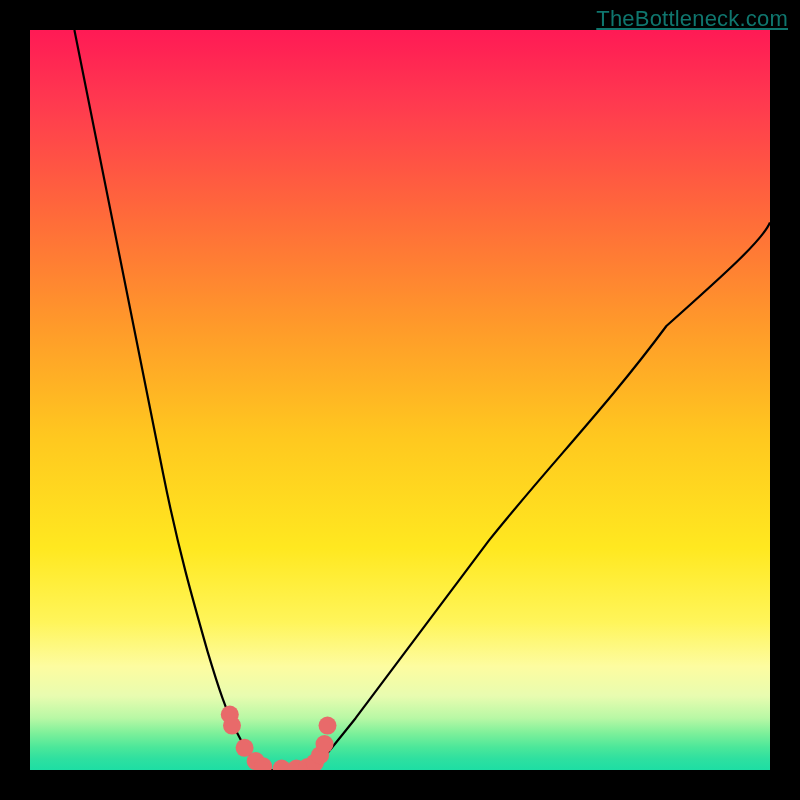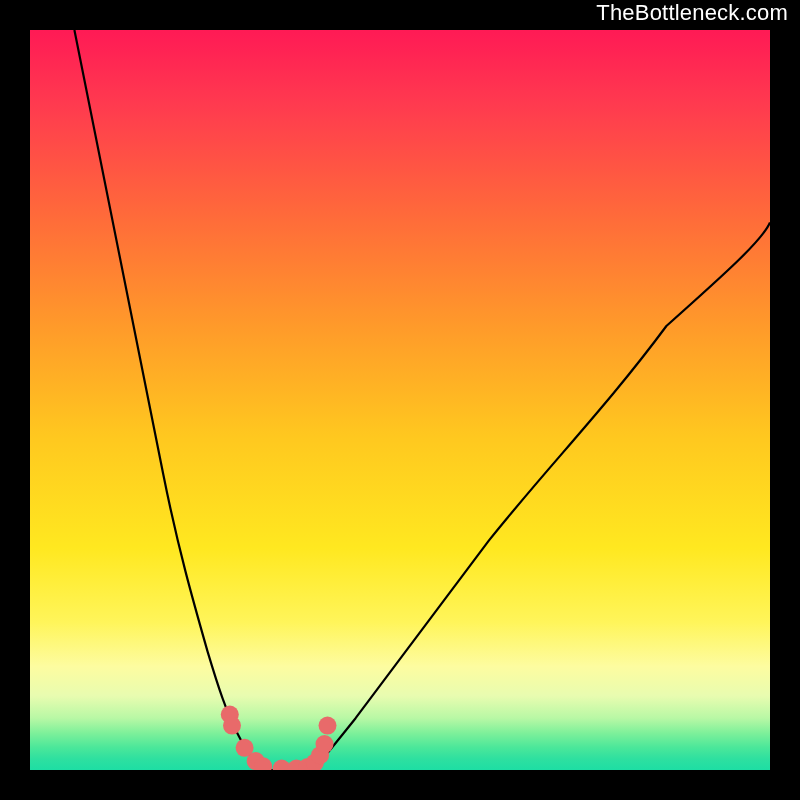--- a/index.html
+++ b/index.html
@@ -46,27 +46,28 @@
       #e8fcb0 90%,
       #b8f8a5 93%,
       #7ef09a 95%,
       #4ae79a 97%,
       #2ee0a0 98.5%,
       #1ddea4 100%
     );
   }
   .watermark {
     position: absolute;
-    top: 0;
+    top: 6px;
     right: 12px;
-    color: #ffffff;
+    color: #0f766e;
     font-size: 22px;
     font-weight: 500;
     letter-spacing: 0.2px;
     z-index: 5;
+    text-decoration: underline;
   }
   svg.curve {
     position: absolute;
     left: 0;
     top: 0;
     width: 100%;
     height: 100%;
   }
   .curve path {
     fill: none;

